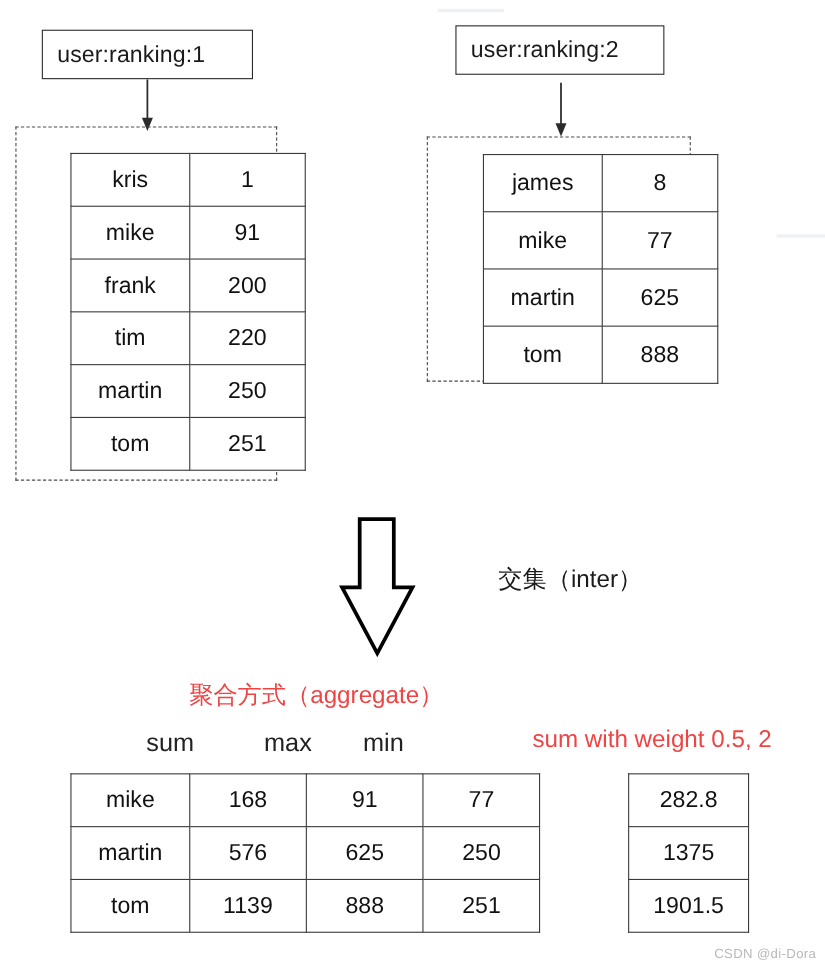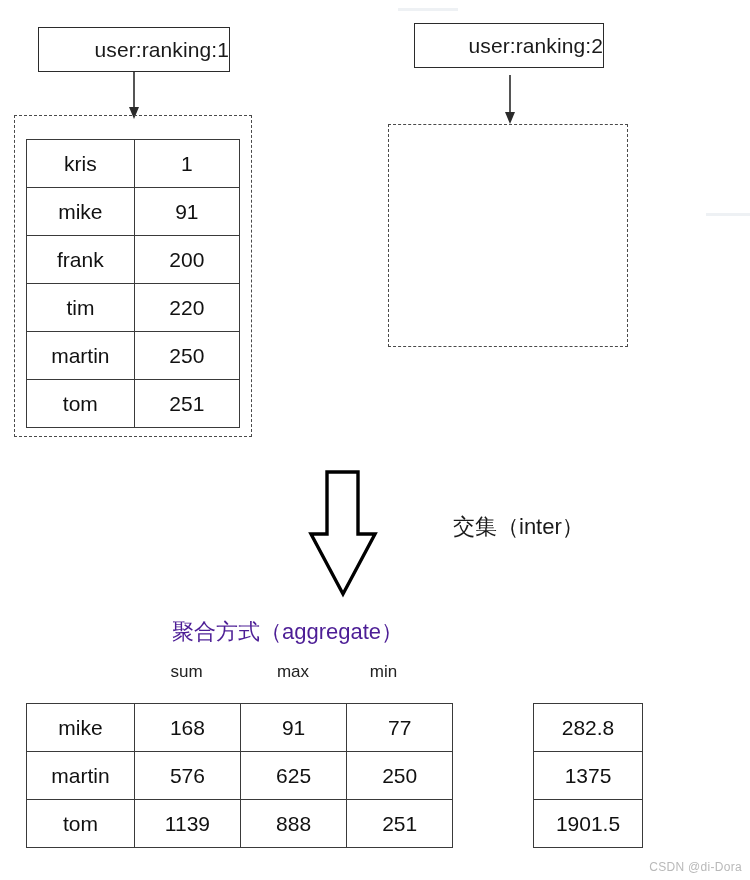--- a/index.html
+++ b/index.html
@@ -19,21 +19,21 @@
     background: #ffffff;
   }
 
   
   .key-box {
     position: absolute;
     border: 1.6px solid #2b2b2b;
     background: #ffffff;
     display: flex;
     align-items: center;
-    justify-content: flex-end;
+    justify-content: flex-start;
     font-size: 21px;
     color: #1a1a1a;
     letter-spacing: 0.1px;
     box-sizing: border-box;
     padding-left: 13px;
   }
 
   
   .connector {
     position: absolute;
@@ -46,20 +46,21 @@
     background: transparent;
     box-sizing: border-box;
   }
 
   
   .data-table {
     position: absolute;
     border-collapse: collapse;
     background: #ffffff;
     box-sizing: border-box;
+    margin-left: 38px;
   }
   .data-table td {
     border: 1.4px solid #3a3a3a;
     text-align: center;
     vertical-align: middle;
     font-size: 21px;
     color: #111111;
     padding: 0;
     background: #ffffff;
   }
@@ -97,29 +98,29 @@
 
   
   .free-text {
     position: absolute;
     font-size: 22px;
     color: #1a1a1a;
     white-space: nowrap;
   }
   .col-head {
     position: absolute;
-    font-size: 17px;
+    font-size: 23px;
     color: #222222;
     white-space: nowrap;
-    text-align: center;
+    text-align: left;
   }
   .section-title {
     position: absolute;
     font-size: 22px;
-    color: #4c1d95;
+    color: #ef4444;
     white-space: nowrap;
   }
 
   
   .watermark {
     position: absolute;
     right: 8px;
     bottom: 6px;
     font-size: 12px;
     color: #b9b9b9;
@@ -185,20 +186,40 @@
     <span>user:ranking:2</span>
   </div>
 
   <svg class="connector" width="20" height="52" style="left:500px; top:75px;" viewBox="0 0 20 52">
     <line x1="10" y1="0" x2="10" y2="40" stroke="#2b2b2b" stroke-width="1.6"></line>
     <polygon points="10,49 5,37 15,37" fill="#2b2b2b"></polygon>
   </svg>
 
   <div class="dashed-group" style="left:388px; top:124px; width:240px; height:223px;"></div>
 
+  <table class="data-table tbl-right">
+    <tbody>
+      <tr>
+        <td class="c-name">james</td>
+        <td class="c-val">8</td>
+      </tr>
+      <tr>
+        <td class="c-name">mike</td>
+        <td class="c-val">77</td>
+      </tr>
+      <tr>
+        <td class="c-name">martin</td>
+        <td class="c-val">625</td>
+      </tr>
+      <tr>
+        <td class="c-name">tom</td>
+        <td class="c-val">888</td>
+      </tr>
+    </tbody>
+  </table>
 
   <svg class="block-arrow" width="80" height="135" viewBox="0 0 80 135">
     <polygon points="22,6 53,6 53,68 70,68 38,128 6,68 22,68" fill="#ffffff" stroke="#000000" stroke-width="3.4" stroke-linejoin="miter"></polygon>
   </svg>
 
   <div class="free-text" style="left:405px; top:512px;margin-left:48px;">交集（inter）</div>
 
   <div class="section-title" style="left:172px; top:617px;">聚合方式（aggregate）</div>
 
   <div class="col-head" style="left:133px; top:662px; width:107px;">sum</div>
@@ -221,20 +242,21 @@
       </tr>
       <tr>
         <td class="c-name">tom</td>
         <td class="c-sum">1139</td>
         <td class="c-max">888</td>
         <td class="c-min">251</td>
       </tr>
     </tbody>
   </table>
 
+  <div class="section-title" style="left:484px; top:659px;">sum with weight 0.5, 2</div>
 
   <table class="data-table tbl-weight">
     <tbody>
       <tr>
         <td>282.8</td>
       </tr>
       <tr>
         <td>1375</td>
       </tr>
       <tr>

